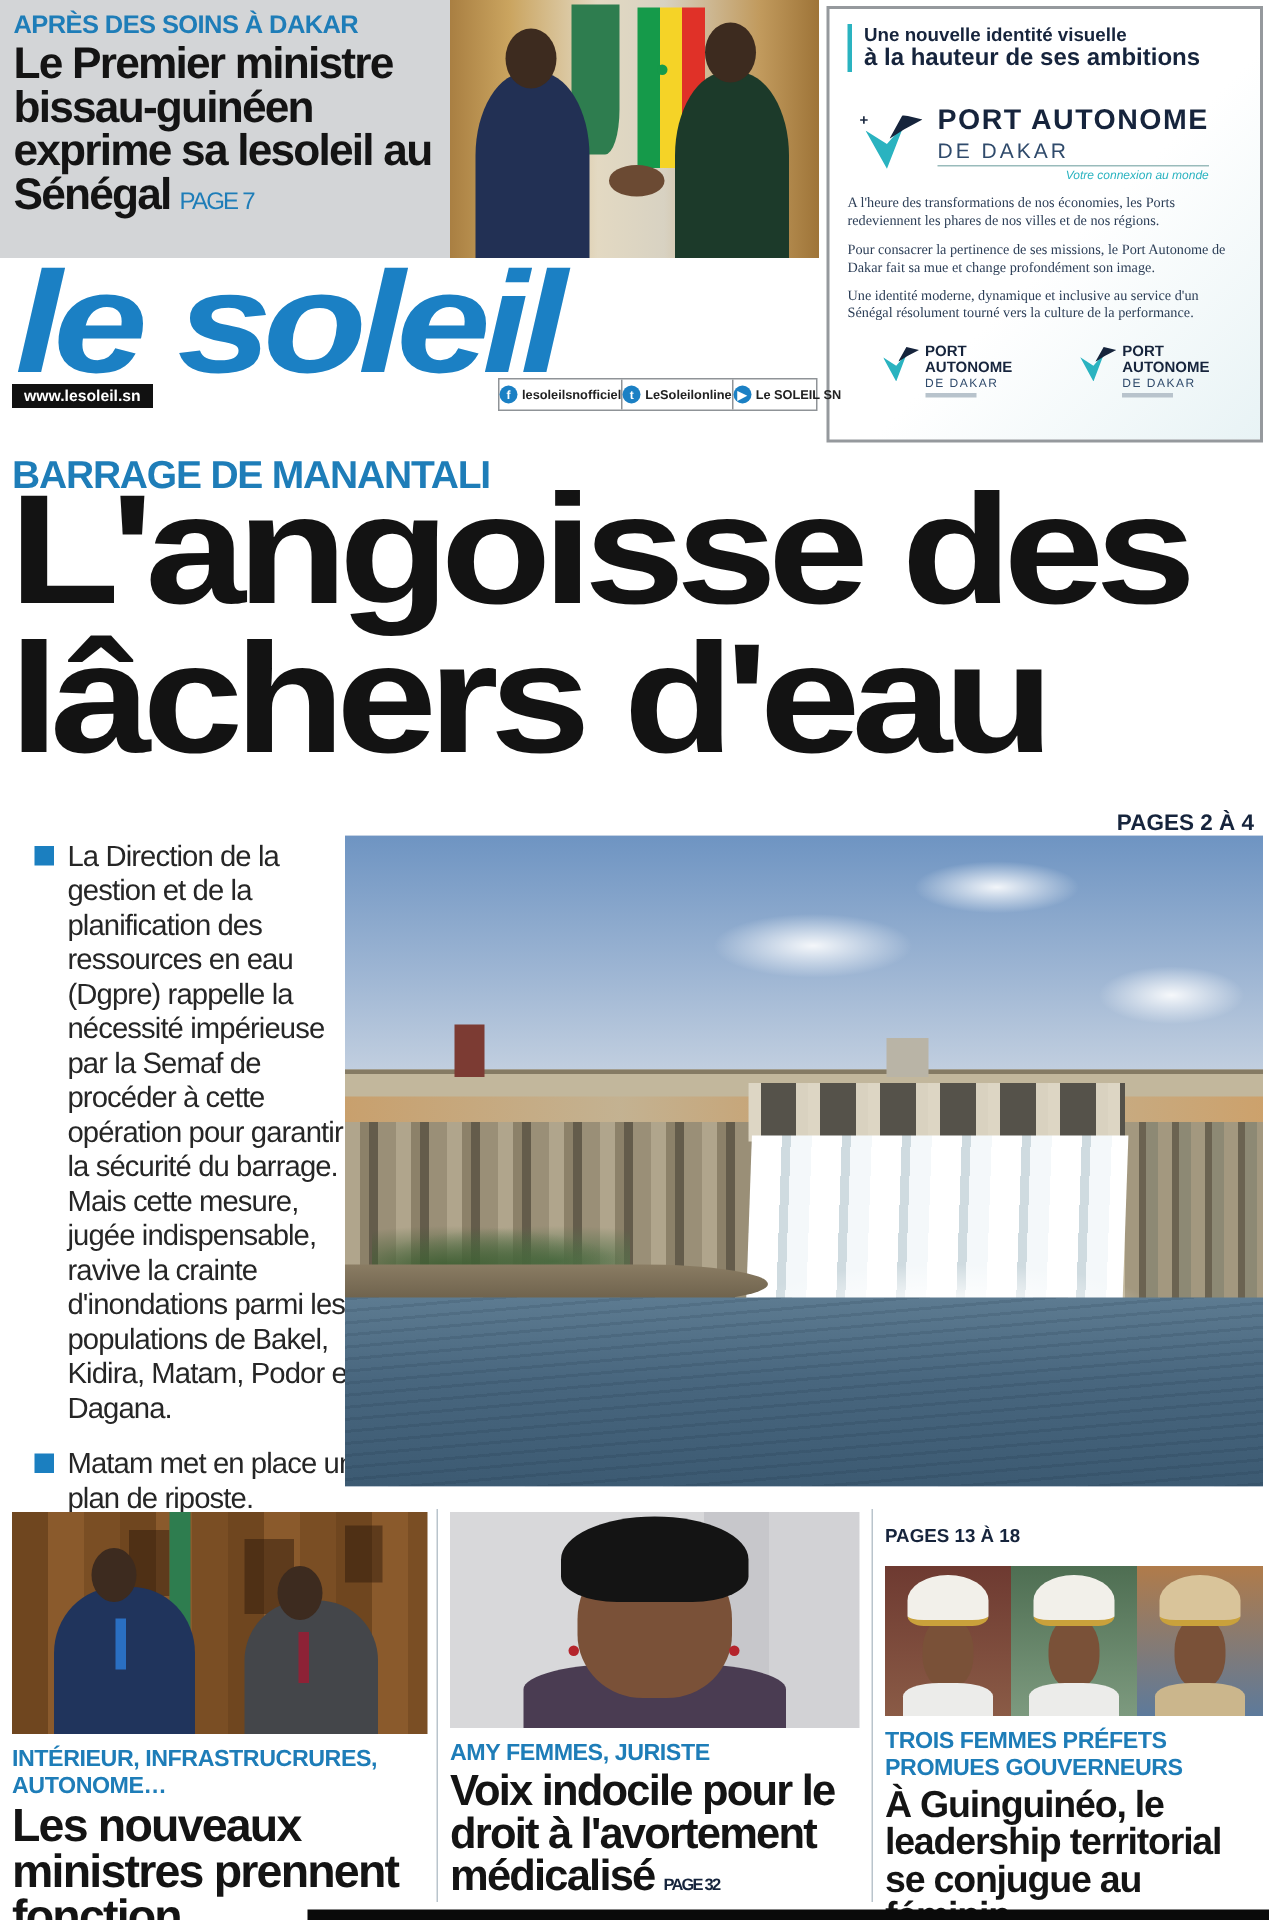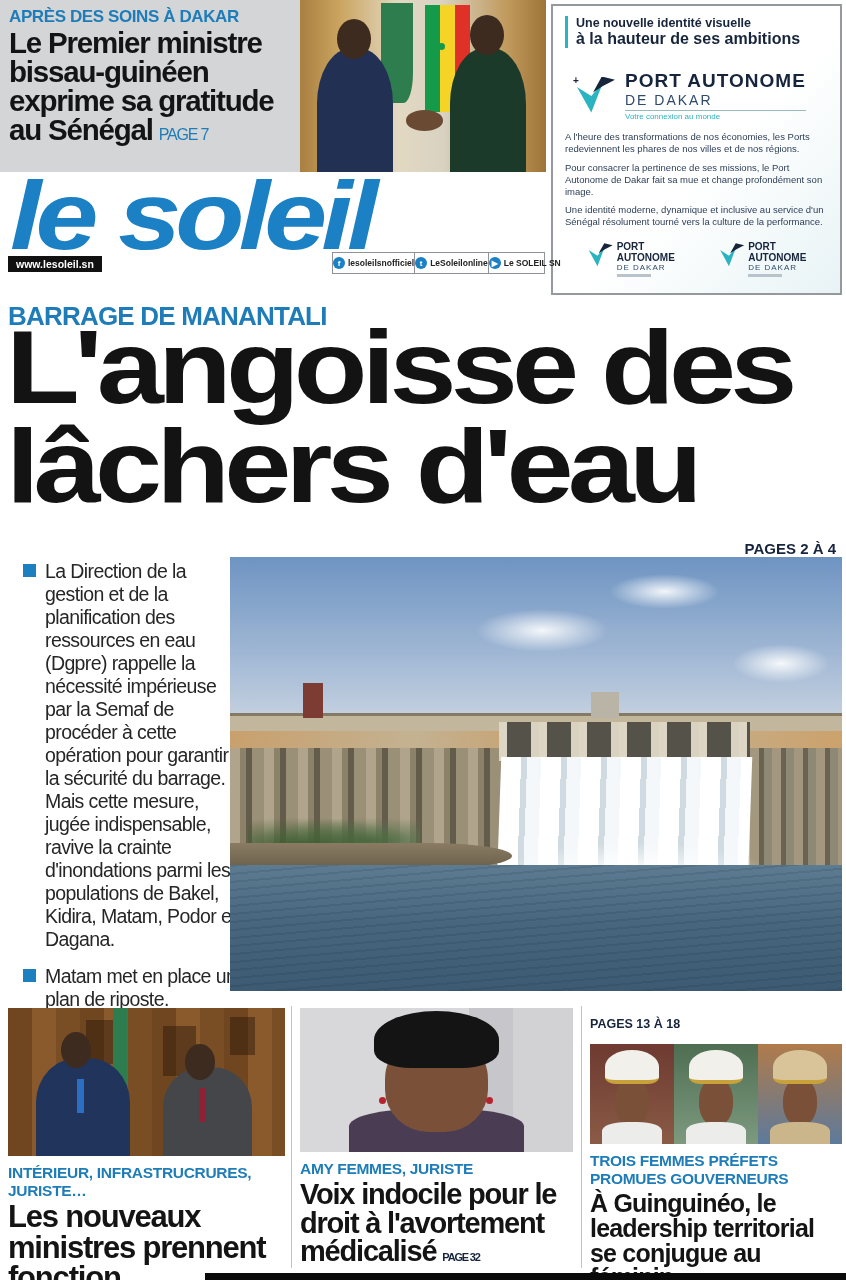--- a/index.html
+++ b/index.html
@@ -51,23 +51,23 @@
   .ad-logo { display:flex; align-items:center; margin:22px 0 10px 8px; }
   .mark { position:relative; width:44px; height:42px; flex:0 0 44px; }
   .mark .s1 { position:absolute; left:4px; top:8px; width:26px; height:30px;
     background:#2ab3c0; clip-path:polygon(0 15%,55% 100%,100% 0,55% 45%); }
   .mark .s2 { position:absolute; left:20px; top:2px; width:22px; height:16px;
     background:#16243c; clip-path:polygon(0 100%,40% 0,100% 20%,45% 60%); }
   .mark .plus { position:absolute; left:0; top:0; color:#16243c; font-size:10px; font-weight:bold; }
   .ad-logo .nm { margin-left:8px; }
   .ad-logo .nm .n1 { color:#16243c; font-weight:bold; font-size:19px; letter-spacing:1px; }
   .ad-logo .nm .n2 { color:#2f4a6b; font-size:14px; letter-spacing:2px; }
-  .ad-logo .nm .n3 { color:#2ab3c0; font-size:8px; border-top:1px solid #9bb;
-    margin-top:2px; padding-top:1px; }
-  .ad-body p { color:#2c3e57; font-size:9.5px; line-height:1.25; margin-bottom:7px; }
+  .ad-logo .nm .n3 { color:#2ab3c0; font-size:8px; font-style:italic; border-top:1px solid #9bb;
+    margin-top:2px; padding-top:1px;text-align:right; }
+  .ad-body p { color:#2c3e57; font-size:9.5px; line-height:1.25; margin-bottom:7px;font-family:Liberation Serif, serif; }
   .ad-foot { display:flex; justify-content:space-around; margin-top:14px; }
   .mini-logo { display:flex; align-items:flex-start; }
   .mini-mark { position:relative; width:26px; height:26px; flex:0 0 26px; }
   .mini-mark .s1 { position:absolute; left:2px; top:5px; width:16px; height:19px;
     background:#2ab3c0; clip-path:polygon(0 15%,55% 100%,100% 0,55% 45%); }
   .mini-mark .s2 { position:absolute; left:12px; top:1px; width:14px; height:10px;
     background:#16243c; clip-path:polygon(0 100%,40% 0,100% 20%,45% 60%); }
   .mini-txt { margin-left:4px; }
   .mini-txt .a { color:#16243c; font-weight:bold; font-size:10px; line-height:1.05; }
   .mini-txt .b { color:#2f4a6b; font-size:8px; letter-spacing:1px; }
@@ -224,21 +224,21 @@
   .bottom-black { position:absolute; left:205px; top:1273px; width:641px; height:7px;
     background:#0a0a0a; }
 </style>
 </head>
 <body>
 
 <div id="page">
 
   <div class="topbox">
     <div class="kicker">APRÈS DES SOINS À DAKAR</div>
-    <div class="hl"><span>Le Premier ministre bissau-guinéen exprime sa gratitude au Sénégal</span><span class="pref">PAGE 7</span></div>
+    <div class="hl"><span>Le Premier ministre bissau-guinéen exprime sa lesoleil au Sénégal</span><span class="pref">PAGE 7</span></div>
   </div>
 
   <div class="photo-handshake">
     <div class="au-flag"></div>
     <div class="sn-flag"></div>
     <div class="sn-star"></div>
     <div class="man man-left"></div>
     <div class="man man-right"></div>
     <div class="head head-l"></div>
     <div class="head head-r"></div>
@@ -352,21 +352,21 @@
       <div class="panel p2"></div>
       <div class="panel p3"></div>
       <div class="min-flag"></div>
       <div class="fig min-l"></div>
       <div class="fig min-r"></div>
       <div class="fhead fh-l"></div>
       <div class="fhead fh-r"></div>
       <div class="tie tie-l"></div>
       <div class="tie tie-r"></div>
     </div>
-    <div class="bkicker">INTÉRIEUR, INFRASTRUCRURES, JURISTE…</div>
+    <div class="bkicker">INTÉRIEUR, INFRASTRUCRURES, AUTONOME…</div>
     <div class="bhl"><span>Les nouveaux ministres prennent fonction</span><span class="bpref">PAGES 10, 24 ET 26</span></div>
   </div>
 
   <div class="bcol bc2">
     <div class="bphoto ph-amy">
       <div class="amy-body"></div>
       <div class="amy-head"></div>
       <div class="amy-wrap"></div>
       <div class="ear ear-l"></div>
       <div class="ear ear-r"></div>

